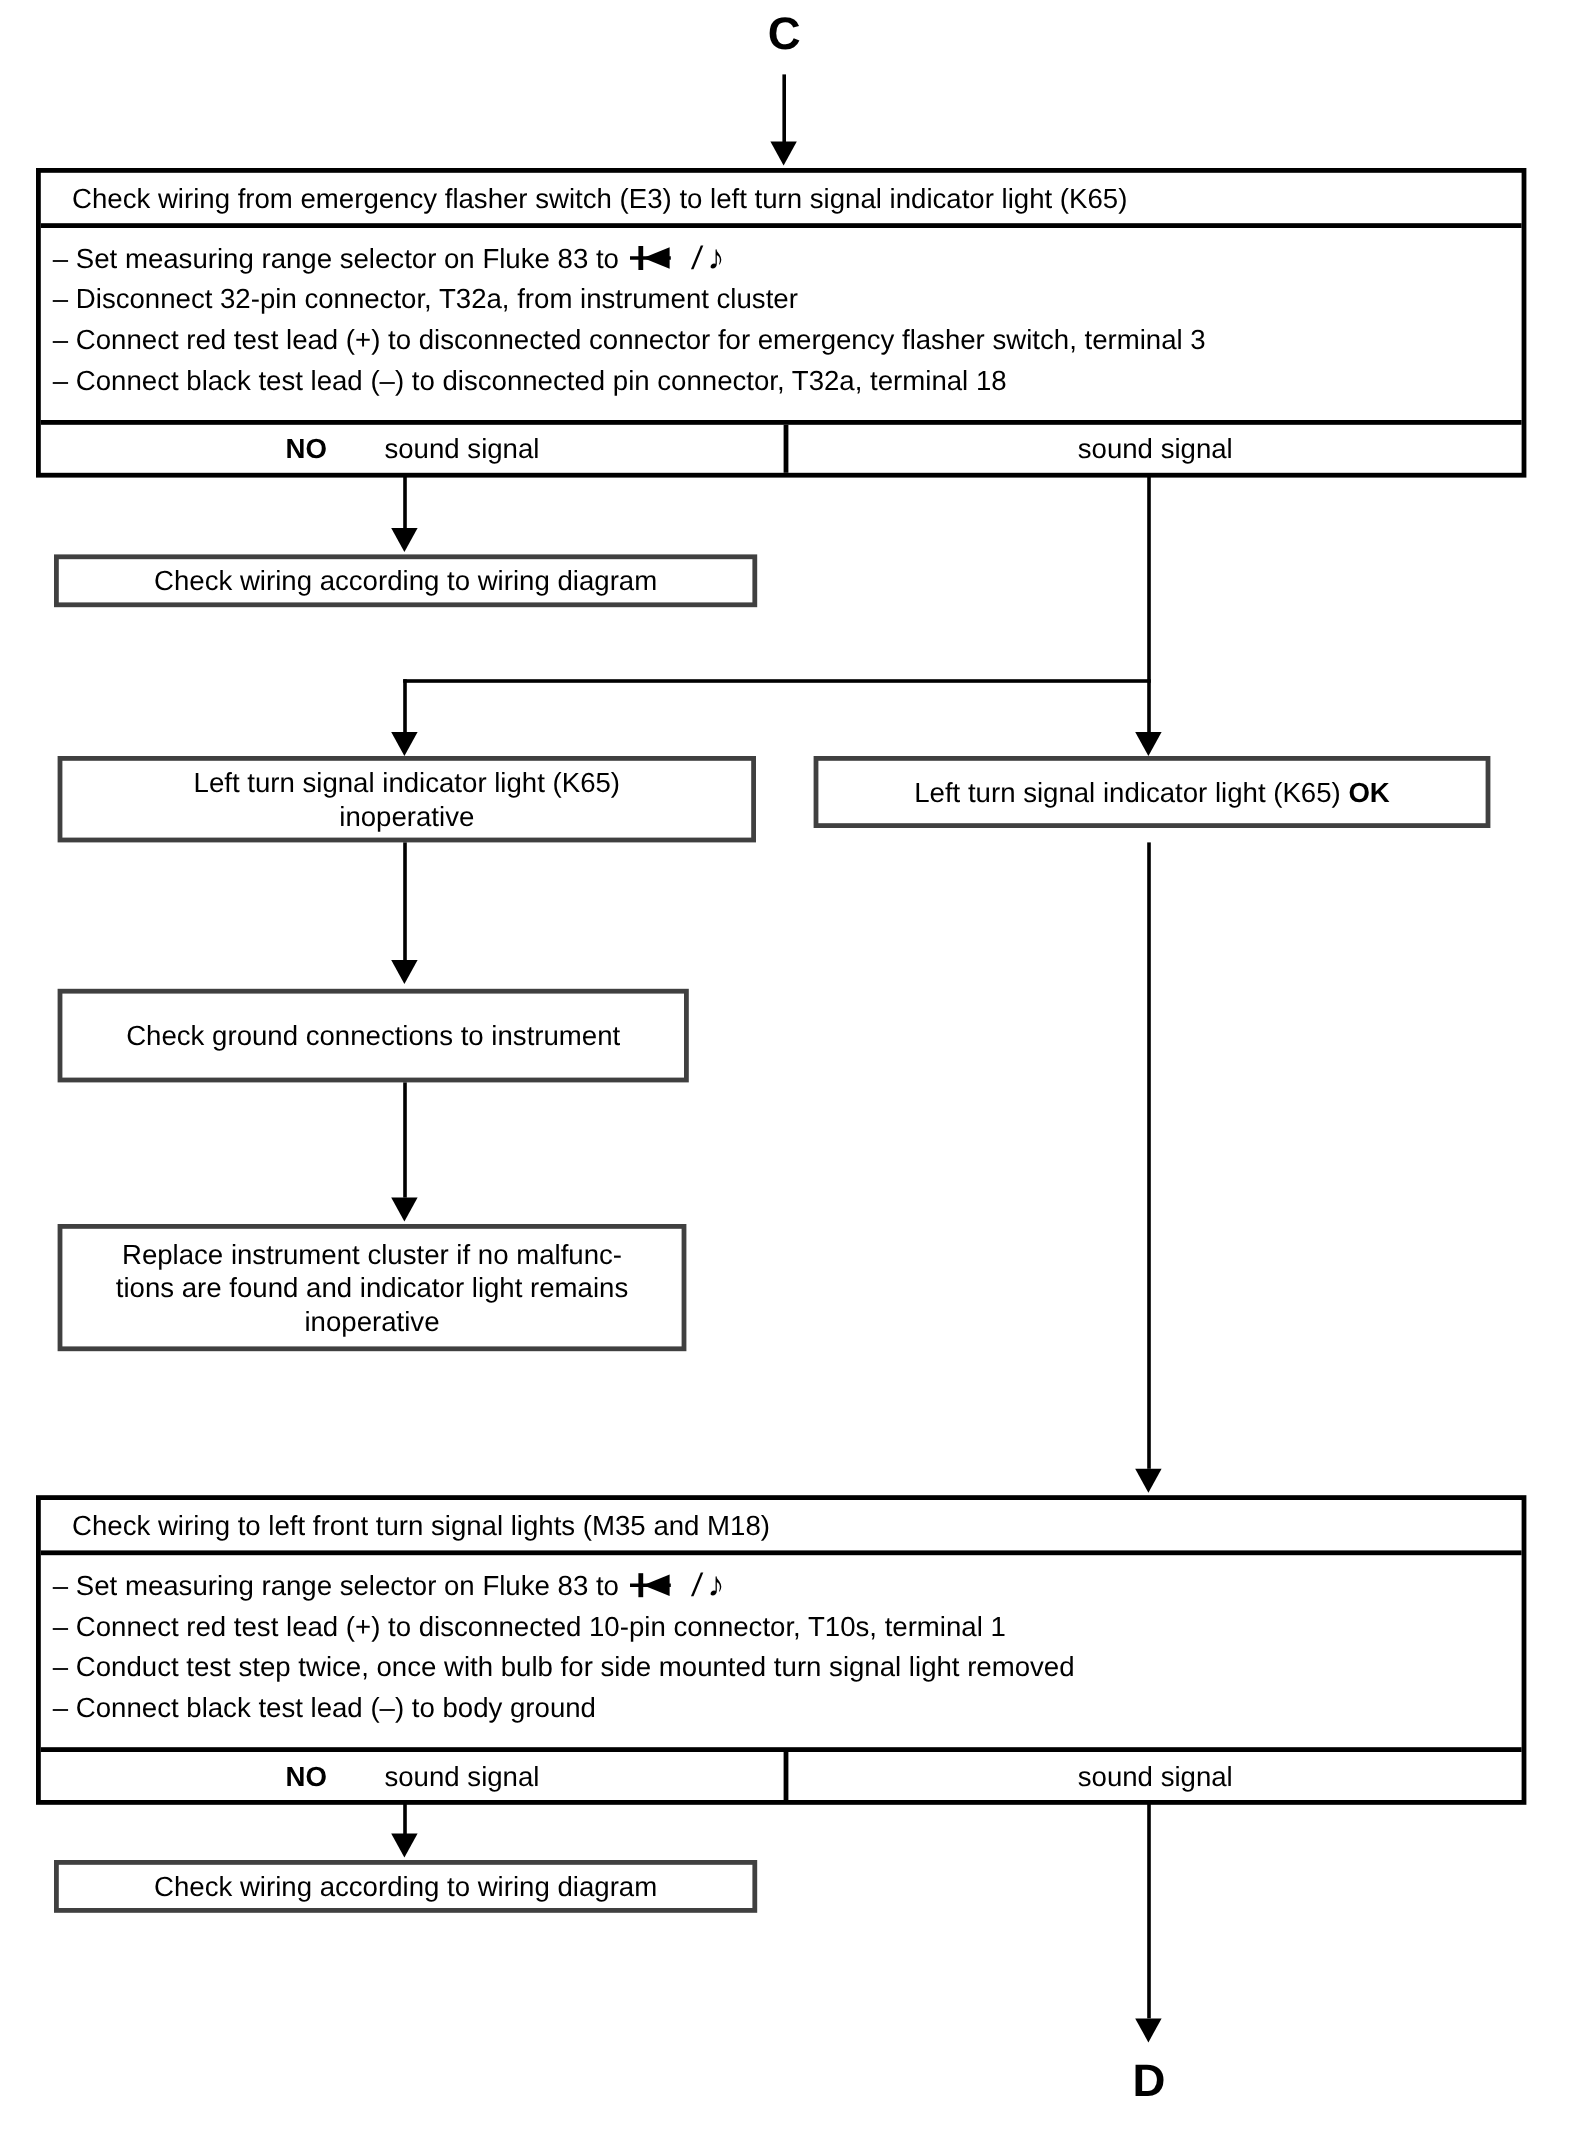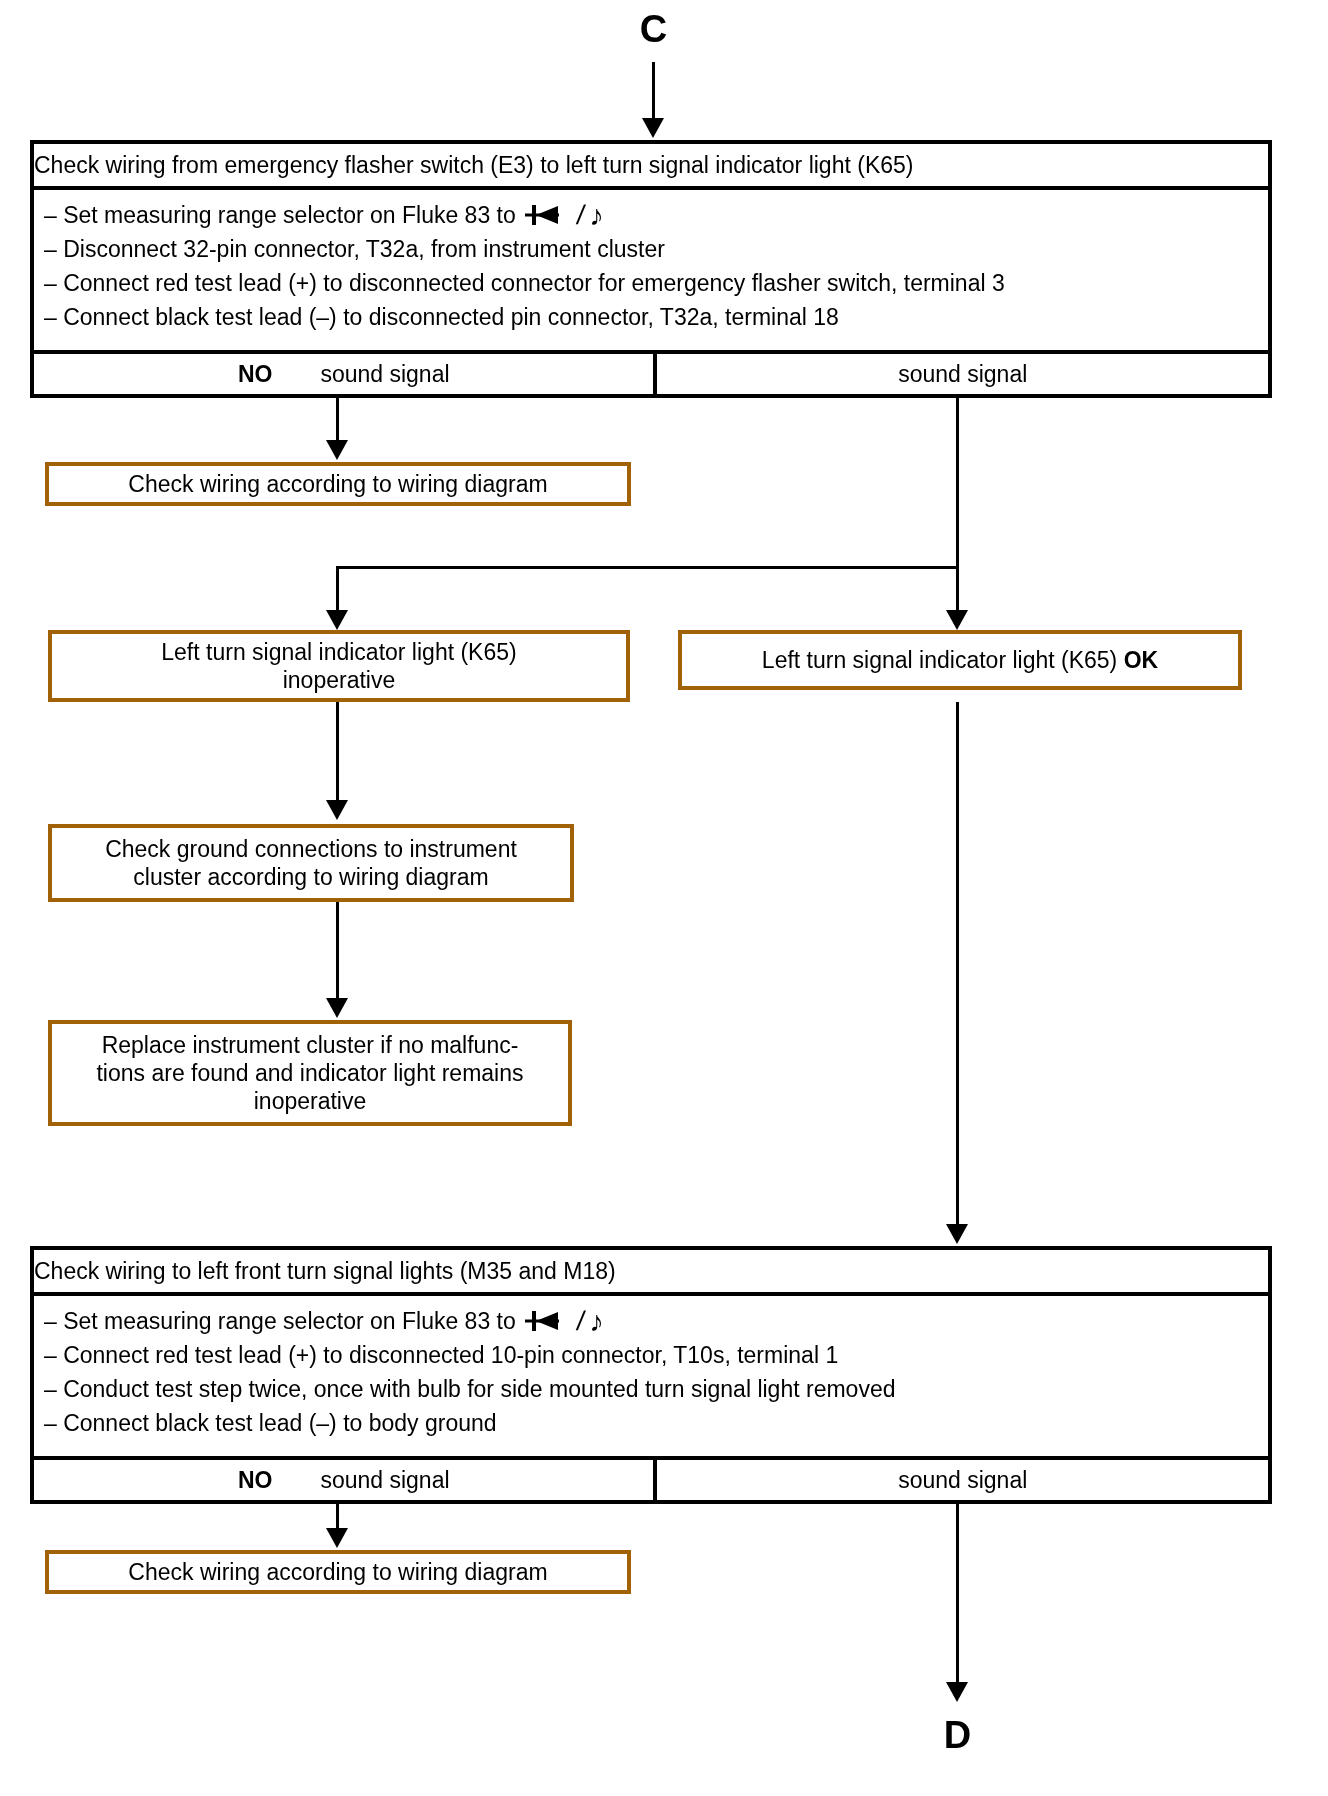--- a/index.html
+++ b/index.html
@@ -17,34 +17,34 @@
     position:absolute;width:0;height:0;
     border-left:11px solid transparent;border-right:11px solid transparent;
     border-top:20px solid #000;
   }
   .bigbox{
     position:absolute;box-sizing:border-box;border:4px solid #000;background:#fff;
     width:1242px;left:30px;
   }
   .bigbox .hdr{
     height:42px;border-bottom:4px solid #000;display:flex;align-items:center;
-    font-size:23px;
+    padding-left:26px;font-size:23px;
   }
   .steps{padding:8px 12px 16px 10px;font-size:23px;}
   .step{height:34px;line-height:34px;white-space:nowrap;display:flex;align-items:center;}
   .symbol{display:inline-flex;align-items:center;margin-left:8px;}
   .symbol svg{display:block;}
   .slash{font-size:27px;margin:0 5px 0 7px;transform:skewX(-8deg);}
   .note{font-size:29px;font-weight:bold;line-height:24px;}
   .outcomes{display:flex;border-top:4px solid #000;height:40px;}
   .cell{display:flex;align-items:center;justify-content:center;font-size:23px;gap:48px;}
   .cell.no{flex:0 0 50.2%;}
   .cell.yes{flex:1;border-left:4px solid #000;}
   .smallbox{
-    position:absolute;box-sizing:border-box;border:4px solid #a16207;background:#fff;
+    position:absolute;box-sizing:border-box;border:4px solid #404040;background:#fff;
     display:flex;flex-direction:column;align-items:center;justify-content:center;
     text-align:center;font-size:23px;line-height:28px;
   }
   .b{font-weight:bold;}
 </style>
 </head>
 <body>
 
 <div class="canvas">
 
@@ -111,21 +111,20 @@
   </div>
   <div class="smallbox" style="left:678px;top:630px;width:564px;height:60px;">
     <div><span>Left turn signal indicator light (K65) </span><span class="b">OK</span></div>
   </div>
 
   <div class="vline" style="left:336px;top:702px;height:98px;"></div>
   <div class="ahead" style="left:326px;top:800px;"></div>
   <div class="smallbox" style="left:48px;top:824px;width:526px;height:78px;">
     <div>
         <div>Check ground connections to instrument</div>
-        <div>cluster according to wiring diagram</div>
       </div>
   </div>
 
   <div class="vline" style="left:336px;top:902px;height:96px;"></div>
   <div class="ahead" style="left:326px;top:998px;"></div>
   <div class="smallbox" style="left:48px;top:1020px;width:524px;height:106px;">
     <div>
         <div>Replace instrument cluster if no malfunc-</div>
         <div>tions are found and indicator light remains</div>
         <div>inoperative</div>

